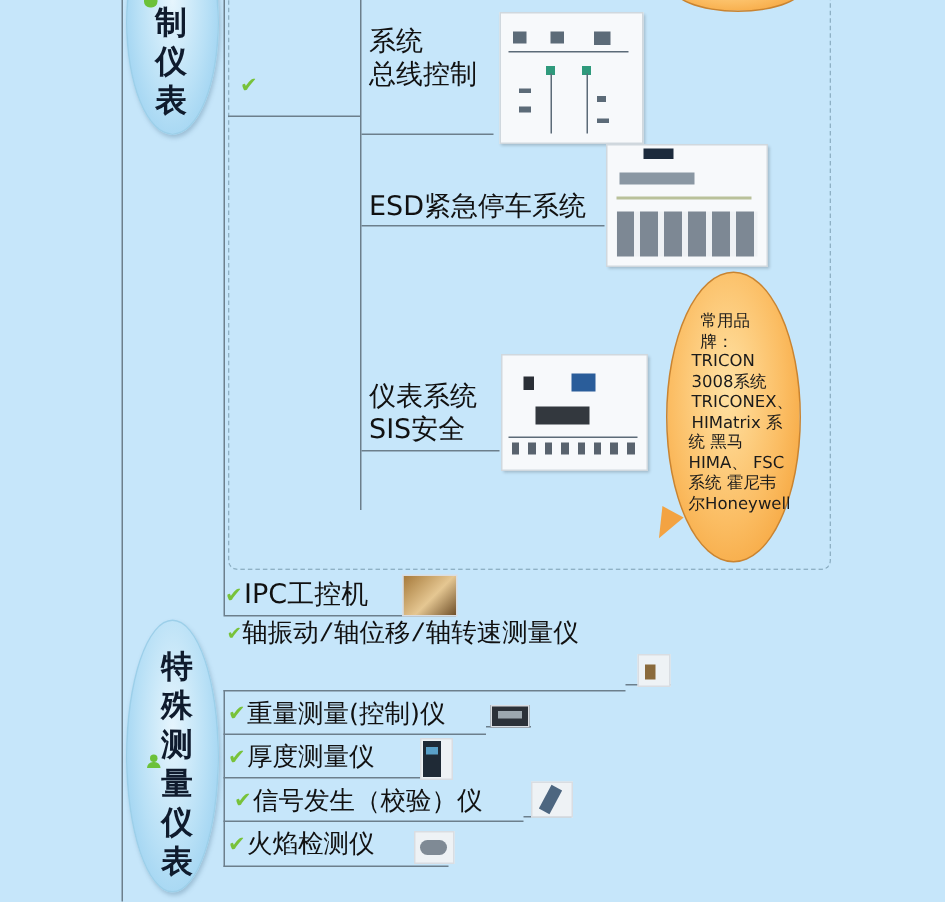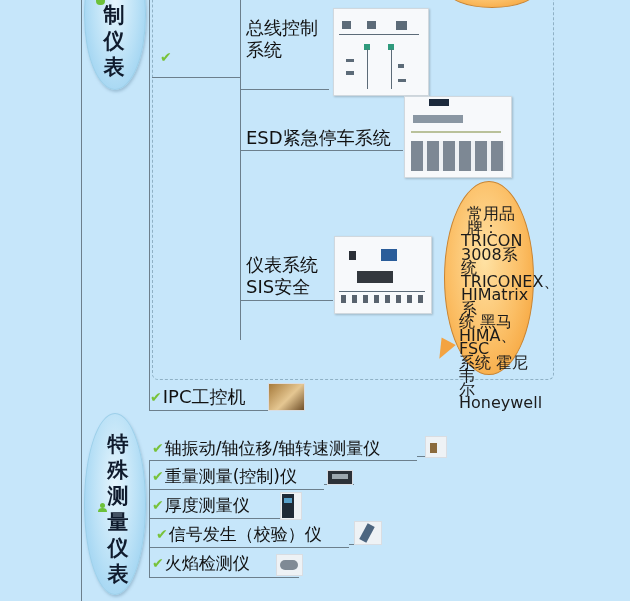--- a/index.html
+++ b/index.html
@@ -10,21 +10,21 @@
   .ellipse{position:absolute;border-radius:50%;background:radial-gradient(ellipse at 50% 40%, #e6f5fd 0%, #b8e0f6 55%, #8fcbee 100%);border:1px solid #9ccfe9;box-shadow:1px 2px 3px rgba(80,120,150,.35);}
   .vtext{position:absolute;font-weight:bold;font-size:21px;line-height:26px;color:#0f1b2d;width:26px;text-align:center;}
   .vtext span{display:block;}
   .node{position:absolute;font-size:17px;line-height:21px;color:#111;white-space:nowrap;}
   .node.big{font-size:18px;line-height:22px;}
   .check{display:inline-block;color:#78c23a;font-size:14px;font-weight:bold;margin-right:1px;transform:translateY(-1px);}
   .dashbox{position:absolute;border:1px dashed #8fb1c5;border-radius:6px;}
   .thumb{position:absolute;background:#f7f9fb;border:1px solid #d0d8de;box-shadow:1px 1px 2px rgba(0,0,0,.2);overflow:hidden;}
   .thumb .blk{position:absolute;background:#5c6b78;}
   .bubble{position:absolute;border-radius:50%;background:radial-gradient(ellipse at 45% 40%, #ffe2a4 0%, #fbbd63 55%, #f39a2c 100%);border:1px solid #c98431;}
-  .bubble-text{position:absolute;font-size:16px;line-height:13.5px;color:#1b1b1b;text-align:left;}
+  .bubble-text{position:absolute;font-size:11px;line-height:13.5px;color:#1b1b1b;text-align:left;}
   .icon-img{position:absolute;border:1px solid #d9dde2;background:#eef2f5;overflow:hidden;}
 </style>
 </head>
 <body>
 
 <div class="vline" style="left:81px;top:0;height:601px;"></div>
 
 <div class="ellipse" style="left:84px;top:-60px;width:60px;height:148px;"></div>
 <div class="abs" style="left:96px;top:0px;width:9px;height:5px;background:#6cc13a;border-radius:0 0 4px 4px;"></div>
 <div class="vtext" style="left:101px;top:2px;">
@@ -38,22 +38,22 @@
 <div class="dashbox" style="left:152px;top:-10px;width:400px;height:388px;"></div>
 
 <div class="node big" style="left:160px;top:30px;">
   <div style="position:absolute;left:0;top:16px;"><span class="check">✔</span></div>
 </div>
 <div class="hline" style="left:152px;top:77px;width:88px;"></div>
 
 <div class="vline" style="left:240px;top:0;height:340px;"></div>
 
 <div class="node big" style="left:246px;top:17px;">
+  <div>系统</div>
   <div>总线控制</div>
-  <div>系统</div>
 </div>
 <div class="hline" style="left:241px;top:89px;width:88px;"></div>
 <div class="thumb" style="left:333px;top:8px;width:94px;height:86px;">
   <div class="blk" style="left:8px;top:12px;width:9px;height:8px;"></div>
   <div class="blk" style="left:33px;top:12px;width:9px;height:8px;"></div>
   <div class="blk" style="left:62px;top:12px;width:11px;height:9px;"></div>
   <div class="blk" style="left:5px;top:25px;width:80px;height:1px;"></div>
   <div class="blk" style="left:30px;top:35px;width:6px;height:6px;background:#2f9a7c;"></div>
   <div class="blk" style="left:54px;top:35px;width:6px;height:6px;background:#2f9a7c;"></div>
   <div class="blk" style="left:33px;top:40px;width:1px;height:40px;"></div>
@@ -120,21 +120,21 @@
   <span>特</span>
   <span>殊</span>
   <span>测</span>
   <span>量</span>
   <span>仪</span>
   <span>表</span>
 </div>
 
 <div class="vline" style="left:149px;top:460px;height:118px;"></div>
 
-<div class="node" style="left:152px;top:438px;">
+<div class="node" style="left:152px;top:413px;font-family:Liberation Mono, monospace;">
   <span class="check">✔</span><span>轴振动/轴位移/轴转速测量仪</span>
 </div>
 <div class="hline" style="left:149px;top:460px;width:268px;"></div>
 <div class="hline" style="left:417px;top:456px;width:30px;"></div>
 <div class="icon-img" style="left:425px;top:436px;width:20px;height:20px;">
   <div style="position:absolute;left:4px;top:6px;width:7px;height:10px;background:#8a6a3c;"></div>
 </div>
 
 <div class="node" style="left:152px;top:466px;">
   <span class="check">✔</span><span>重量测量(控制)仪</span>

